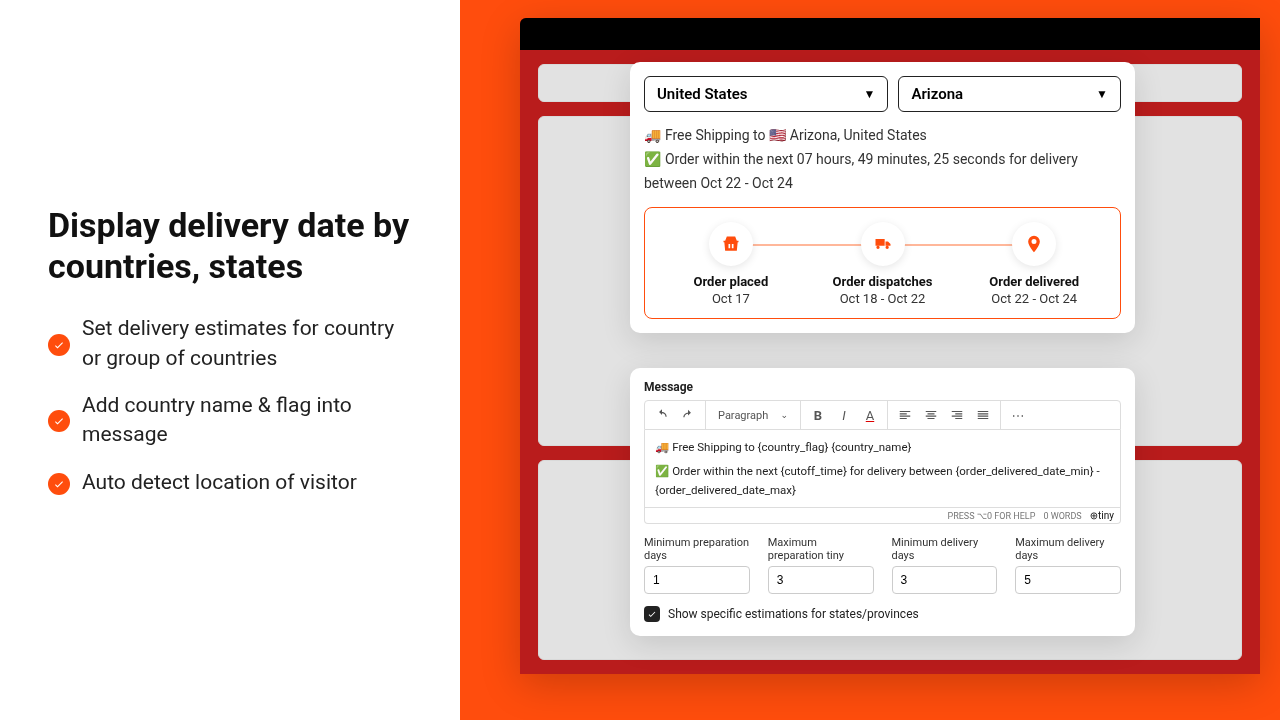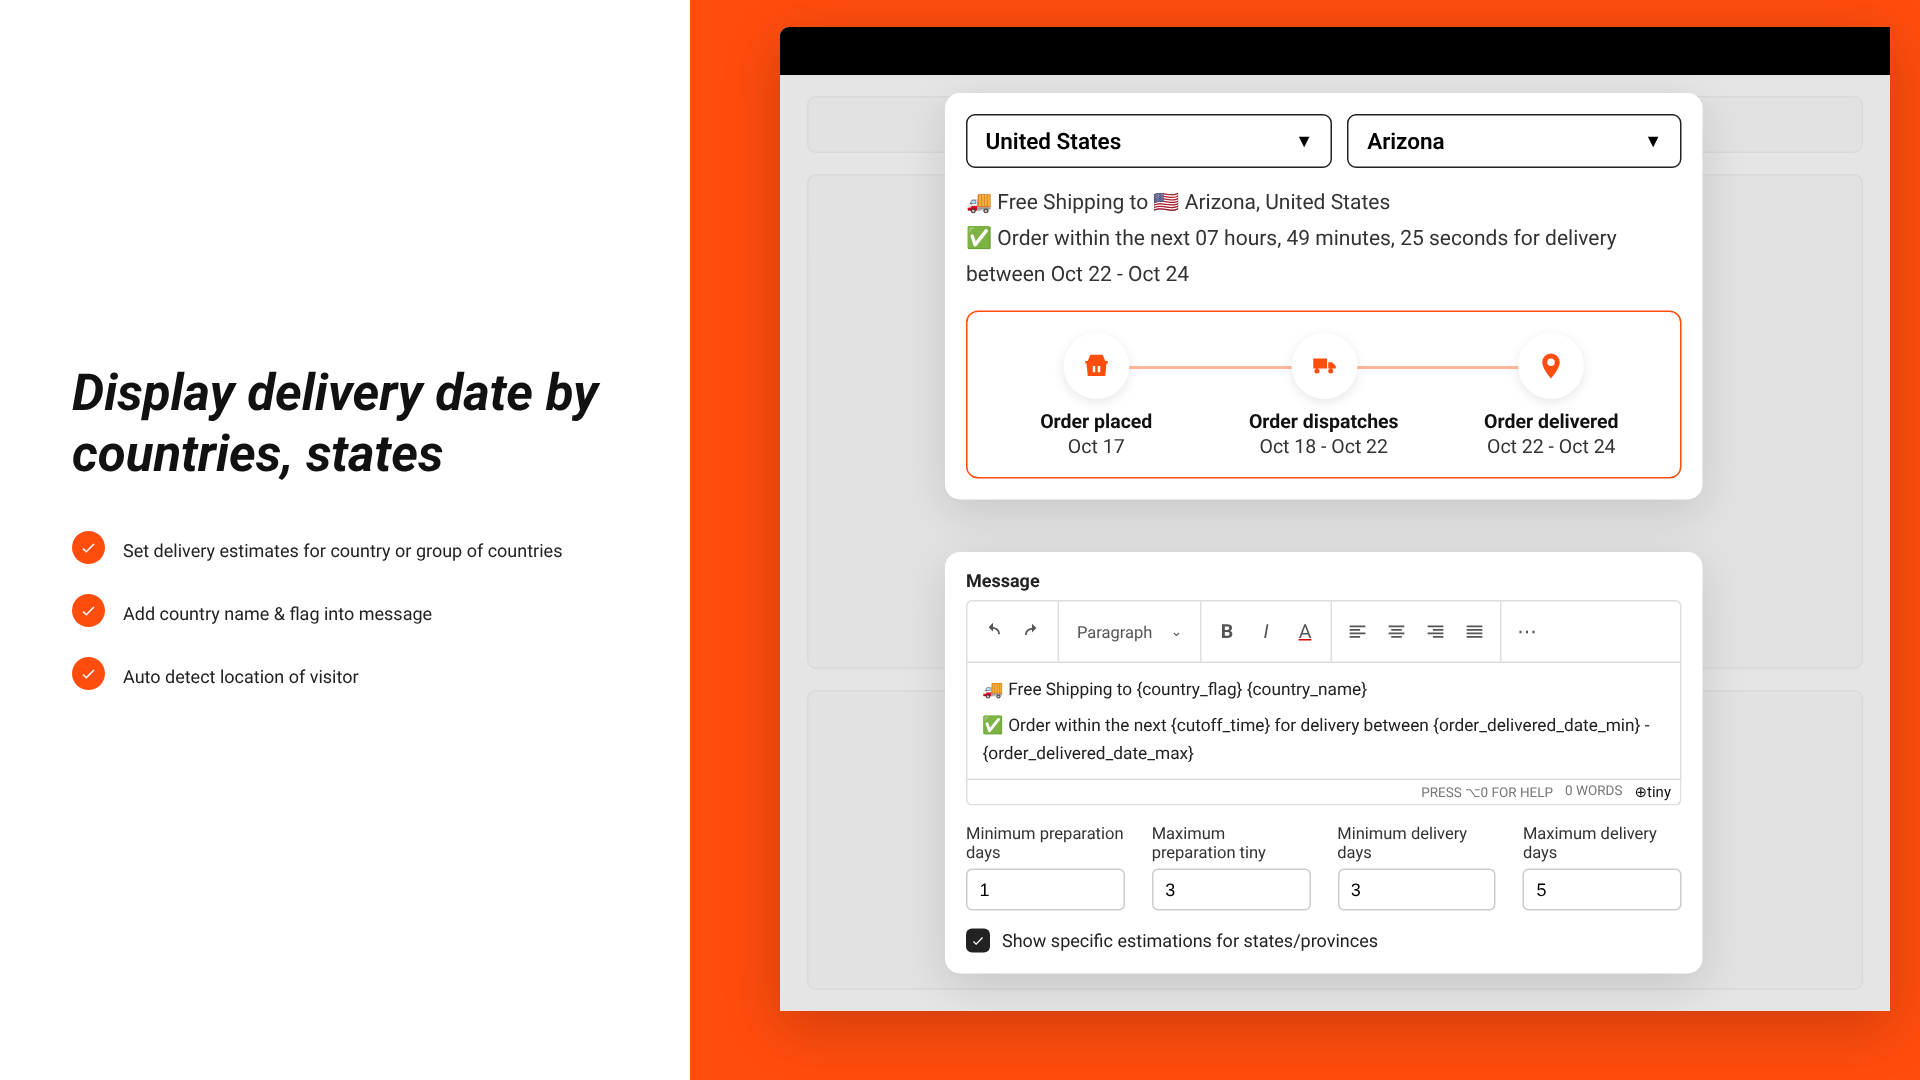--- a/index.html
+++ b/index.html
@@ -1,25 +1,25 @@
 <!DOCTYPE html>
 <html><head>
 <meta charset="utf-8">
 <style>
 * { box-sizing: border-box; margin: 0; padding: 0; }
 body { font-family: -apple-system, BlinkMacSystemFont, "Segoe UI", Roboto, sans-serif; width: 1280px; height: 720px; overflow: hidden; display: flex; background: #fff; }
 .left { width: 460px; padding: 0 48px; display: flex; flex-direction: column; justify-content: center; }
-.left h1 { font-size: 34px; font-weight: 700; line-height: 1.2; color: #111; margin-bottom: 28px; font-style: italic; }
+.left h1 { font-size: 34px; font-weight: 700; line-height: 1.2; color: #111; margin-bottom: 28px; }
 .feature-list { list-style: none; }
-.feature-list li { display: flex; align-items: flex-end; gap: 12px; margin-bottom: 18px; font-size: 12px; line-height: 1.4; color: #222; }
+.feature-list li { display: flex; align-items: center; gap: 12px; margin-bottom: 18px; font-size: 21px; line-height: 1.4; color: #222; }
 .check { flex: 0 0 22px; width: 22px; height: 22px; border-radius: 50%; background: #ff4d0d; display: flex; align-items: center; justify-content: center; margin-top: 2px; }
 .check svg { width: 12px; height: 12px; fill: #fff; }
 
 .right { flex: 1; background: #ff4d0d; padding: 18px 0 0 60px; display: flex; align-items: flex-start; justify-content: flex-start; }
-.app-frame { width: 740px; background: #e5e5e5; border-radius: 6px 0 0 0; overflow: hidden; box-shadow: 0 10px 40px rgba(0,0,0,.2); }
+.app-frame { width: 740px; background: #b91c1c; border-radius: 6px 0 0 0; overflow: hidden; box-shadow: 0 10px 40px rgba(0,0,0,.2); }
 .app-bar { height: 32px; background: #000; }
 
 .gray-stack { padding: 14px 18px; display: flex; flex-direction: column; gap: 14px; position: relative; }
 .placeholder { background: #e2e2e2; border: 1px solid #d9d9d9; border-radius: 6px; }
 .ph1 { height: 38px; }
 .ph2 { height: 330px; }
 .ph3 { height: 200px; }
 
 .card { position: absolute; background: #fff; border-radius: 10px; box-shadow: 0 8px 30px rgba(0,0,0,.12); }
 
@@ -34,21 +34,21 @@
 .timeline-box { border: 1.5px solid #ff4d0d; border-radius: 8px; padding: 14px 10px 12px; display: flex; align-items: flex-start; justify-content: flex-start; position: relative; }
 .tstep { text-align: center; flex: 1; position: relative; z-index: 2; }
 .tstep .circ { width: 44px; height: 44px; border-radius: 50%; background: #fff; box-shadow: 0 2px 8px rgba(0,0,0,.1); display: flex; align-items: center; justify-content: center; margin: 0 auto 8px; }
 .tstep .circ svg { width: 20px; height: 20px; fill: #ff4d0d; }
 .tstep-label { font-weight: 700; font-size: 13px; color: #111; }
 .tstep-date { font-size: 13px; color: #333; margin-top: 2px; }
 .tline { position: absolute; top: 36px; left: 90px; right: 90px; height: 2px; background: #ffb79a; z-index: 1; }
 
 .card-editor { top: 318px; left: 110px; width: 505px; padding: 12px 14px 14px; }
 .ed-label { font-size: 12px; font-weight: 700; color: #222; margin-bottom: 6px; }
-.toolbar { border: 1px solid #ddd; border-radius: 4px 4px 0 0; display: flex; align-items: center; height: 42px; }
+.toolbar { border: 1px solid #ddd; border-radius: 4px 4px 0 0; display: flex; align-items: center; height: 30px; }
 .tb-group { display: flex; align-items: center; height: 100%; border-right: 1px solid #ddd; padding: 0 6px; gap: 4px; }
 .tb-btn { width: 22px; height: 22px; display: flex; align-items: center; justify-content: center; color: #555; font-size: 13px; cursor: pointer; border-radius: 3px; }
 .tb-para { width: 82px; font-size: 11px; justify-content: space-between; padding: 0 6px; }
 .tb-btn svg { width: 14px; height: 14px; fill: #555; }
 .ed-body { border: 1px solid #ddd; border-top: none; padding: 8px 10px; font-size: 11.5px; line-height: 1.6; min-height: 72px; color: #222; }
 .ed-footer { border: 1px solid #ddd; border-top: none; border-radius: 0 0 4px 4px; display: flex; justify-content: flex-end; align-items: center; gap: 8px; padding: 2px 6px; font-size: 9px; color: #777; }
 .tiny-logo { font-weight: 400; color: #111; font-size: 10px; }
 
 .fields-grid { display: grid; grid-template-columns: 1fr 1fr 1fr 1fr; gap: 10px 18px; margin-top: 12px; }
 .fld label { font-size: 11px; color: #333; display: block; margin-bottom: 4px; }

